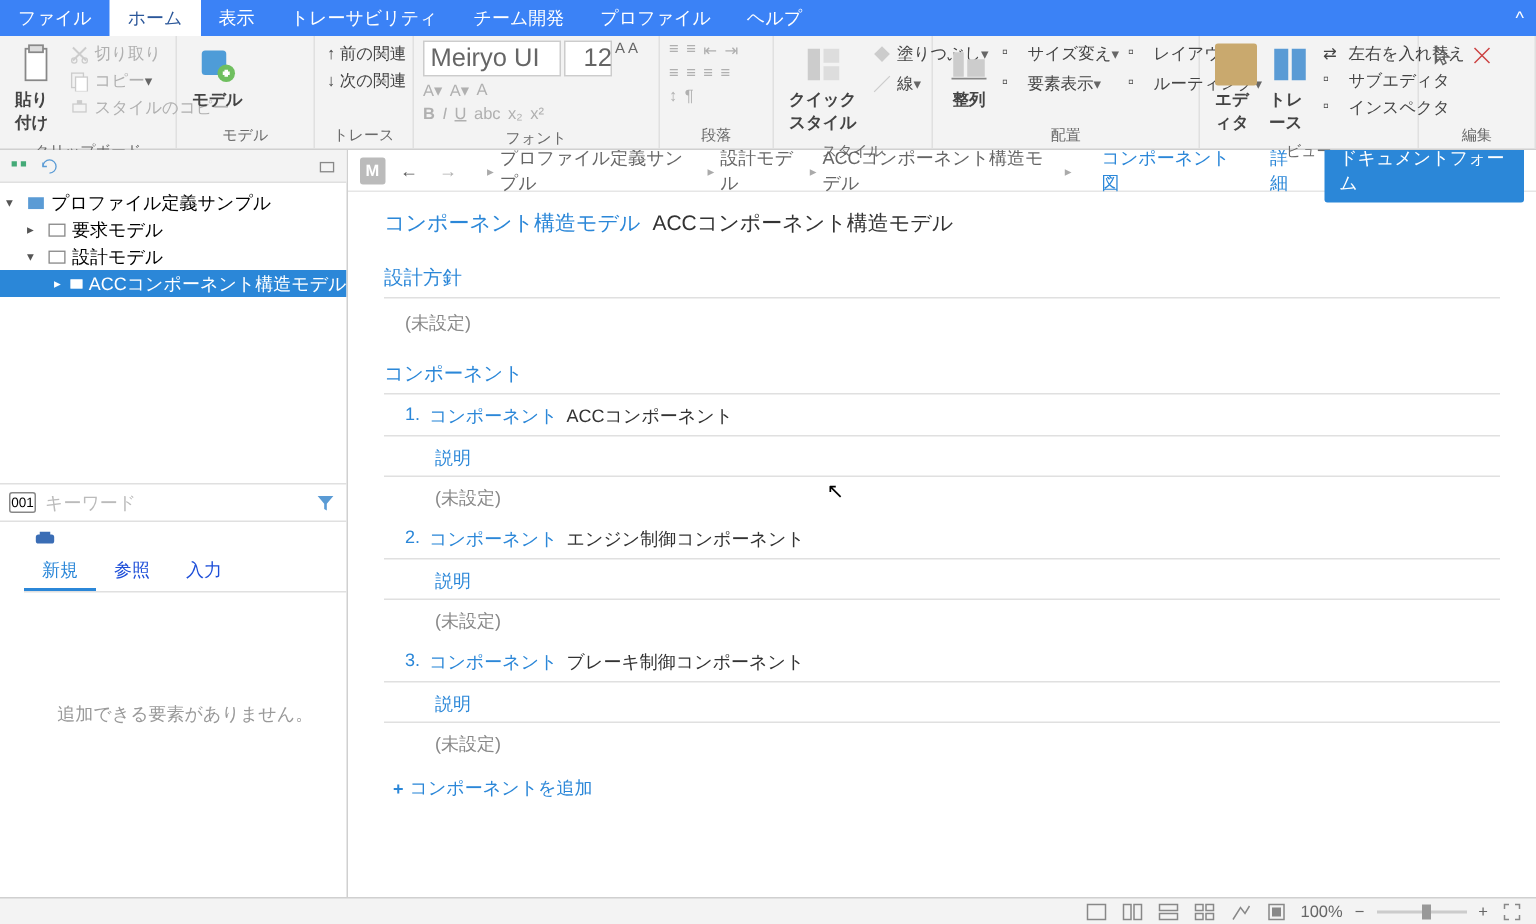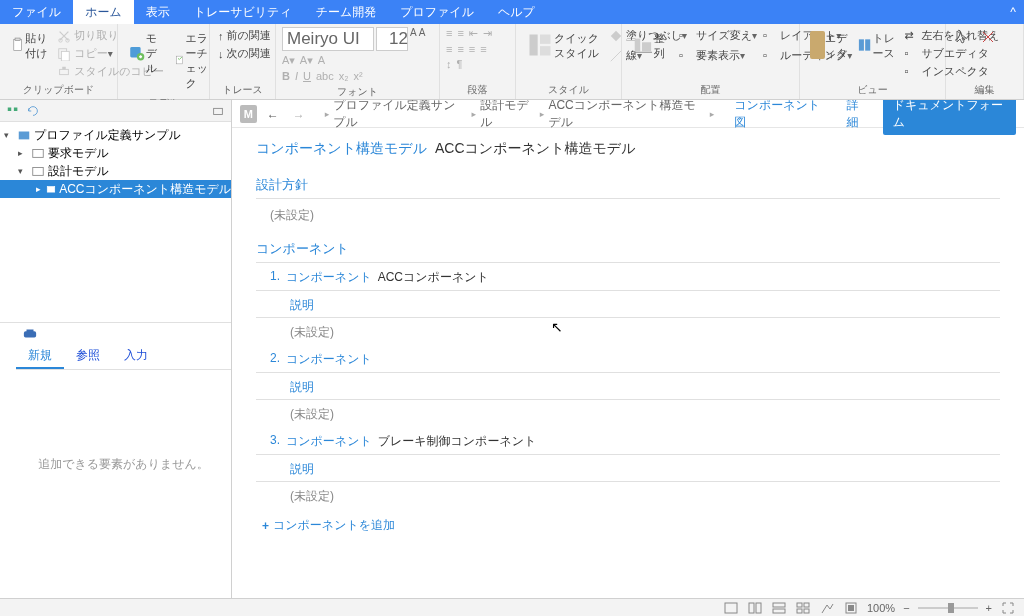--- a/index.html
+++ b/index.html
@@ -8,21 +8,21 @@
 .tab { padding: 4px 12px; color: #fff; font-size: 12px; cursor: pointer; display: flex; align-items: center; }
 .tab.active { background: #fff; color: #2b579a; }
 .tabbar-spacer { flex: 1; }
 .tabbar-icon { color: #fff; padding: 4px 8px; font-size: 12px; cursor: pointer; display: flex; align-items: center; }
 .ribbon { height: 76px; background: #f3f3f3; border-bottom: 1px solid #d0d0d0; display: flex; }
 .ribbon-group { border-right: 1px solid #e0e0e0; display: flex; flex-direction: column; padding: 0 4px; }
 .ribbon-content { flex: 1; display: flex; align-items: flex-start; padding: 3px 2px; }
 .ribbon-label { text-align: center; font-size: 10px; color: #6a6a6a; padding-bottom: 2px; white-space: nowrap; }
 .ico { display: inline-block; width: 16px; height: 16px; }
 .ico svg { width: 100%; height: 100%; }
-.big-btn { display: flex; flex-direction: row; align-items: center; padding: 2px 4px; cursor: pointer; }
+.big-btn { display: flex; flex-direction: column; align-items: center; padding: 2px 4px; cursor: pointer; font-weight: bold; }
 .big-btn .ico { width: 28px; height: 28px; }
 .big-btn .lbl { font-size: 11px; color: #444; margin-top: 2px; }
 .small-row { display: flex; align-items: center; padding: 1px 2px; cursor: pointer; font-size: 11px; color: #444; white-space: nowrap; }
 .small-row .ico { width: 14px; height: 14px; margin-right: 3px; }
 .body { position: absolute; top: 100px; bottom: 18px; left: 0; right: 0; display: flex; }
 .sidebar { width: 232px; border-right: 1px solid #d0d0d0; display: flex; flex-direction: column; }
 .sb-tools { height: 22px; background: #f3f3f3; border-bottom: 1px solid #e0e0e0; display: flex; align-items: center; padding: 0 6px; gap: 6px; }
 .sb-tools .ico { width: 14px; height: 14px; cursor: pointer; }
 .tree { flex: 0 0 200px; overflow-y: auto; padding-top: 4px; font-size: 12px; }
 .tree-row { display: flex; align-items: center; height: 18px; padding-left: 4px; cursor: pointer; white-space: nowrap; }
@@ -139,27 +139,20 @@
   <div class="ribbon-group" style="width:92px;">
     <div class="ribbon-content">
       <div class="big-btn">
         <span class="ico"><svg viewBox="0 0 24 24">
               <rect x="3" y="4" width="14" height="14" fill="#4e9cd8" rx="2"></rect>
               <circle cx="17" cy="17" r="5" fill="#6fbf5f"></circle>
               <path d="M15 17 h4 M17 15 v4" stroke="#fff" stroke-width="2"></path>
             </svg></span>
         <span class="lbl tiny">モデル</span>
       </div>
-      <div class="big-btn">
-        <span class="ico"><svg viewBox="0 0 24 24">
-              <rect x="4" y="3" width="14" height="18" fill="#fff" stroke="#888"></rect>
-              <path d="M7 8 l3 3 l6 -6" stroke="#6fbf5f" stroke-width="2" fill="none"></path>
-            </svg></span>
-        <span class="lbl tiny">エラーチェック</span>
-      </div>
     </div>
     <div class="ribbon-label">モデル</div>
   </div>
 
   <div class="ribbon-group" style="width:66px;">
     <div class="ribbon-content">
       <div class="col dim">
         <div class="small-row"><span>↑</span>&nbsp;<span>前の関連</span></div>
         <div class="small-row"><span>↓</span>&nbsp;<span>次の関連</span></div>
       </div>
@@ -375,20 +368,27 @@
           <span>設計モデル</span>
         </div>
       <div class="tree-row sel" style="padding-left:36px;">
           <span class="tree-arrow">▸</span>
           <span class="ico tree-icon"><svg viewBox="0 0 16 16">
               <rect x="2" y="4" width="12" height="9" fill="#fff" stroke="#fff"></rect>
             </svg></span>
           <span>ACCコンポーネント構造モデル</span>
         </div>
     </div>
+    <div class="search-row">
+      <span class="search-ico">001</span>
+      <input class="search-input" placeholder="キーワード" style="">
+      <span class="ico search-filter"><svg viewBox="0 0 16 16">
+            <path d="M2 3 h12 l-5 6 v5 l-2 -1 v-4 z" fill="#5a9bd5"></path>
+          </svg></span>
+    </div>
     <div class="quick-access" style="flex:1;display:flex;flex-direction:column;">
       <div class="qa-header">
           <span class="ico"><svg viewBox="0 0 16 16">
               <rect x="1" y="6" width="14" height="7" rx="2" fill="#3a6db5"></rect>
               <rect x="4" y="4" width="8" height="3" fill="#3a6db5"></rect>
             </svg></span>
         </div>
       <div class="qa-tabs">
         <div class="qa-tab active">新規</div>
         <div class="qa-tab">参照</div>
@@ -433,20 +433,21 @@
             <span class="num">1.</span>
             <span class="lbl">コンポーネント</span>
             <span>ACCコンポーネント</span>
           </div>
         <div class="sub-h">説明</div>
         <div class="sub-unset">(未設定)</div>
 
         <div class="comp-h">
             <span class="num">2.</span>
             <span class="lbl">コンポーネント</span>
+            <span>エンジン制御コンポーネント</span>
           </div>
         <div class="sub-h">説明</div>
         <div class="sub-unset">(未設定)</div>
 
         <div class="comp-h">
             <span class="num">3.</span>
             <span class="lbl">コンポーネント</span>
             <span>ブレーキ制御コンポーネント</span>
           </div>
         <div class="sub-h">説明</div>

